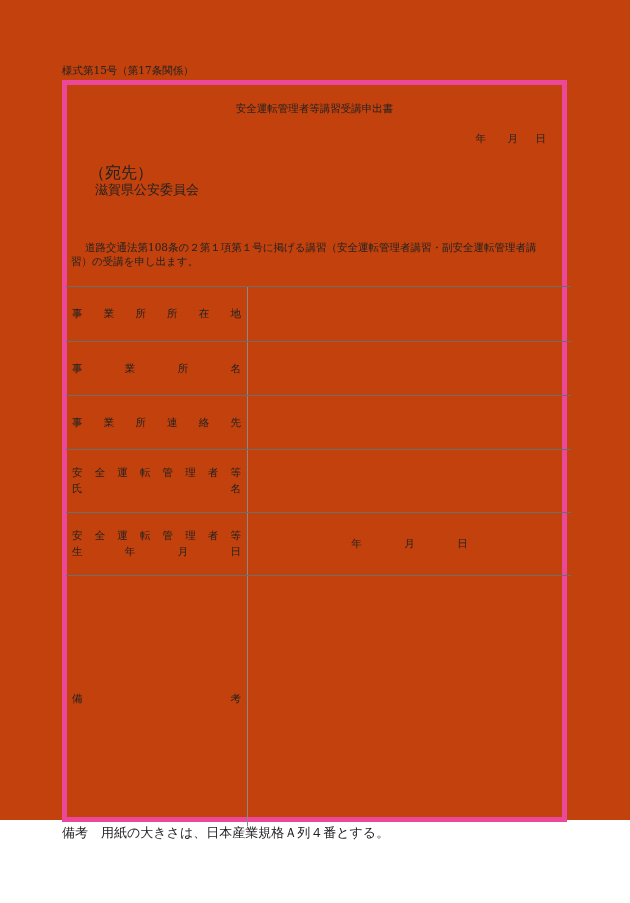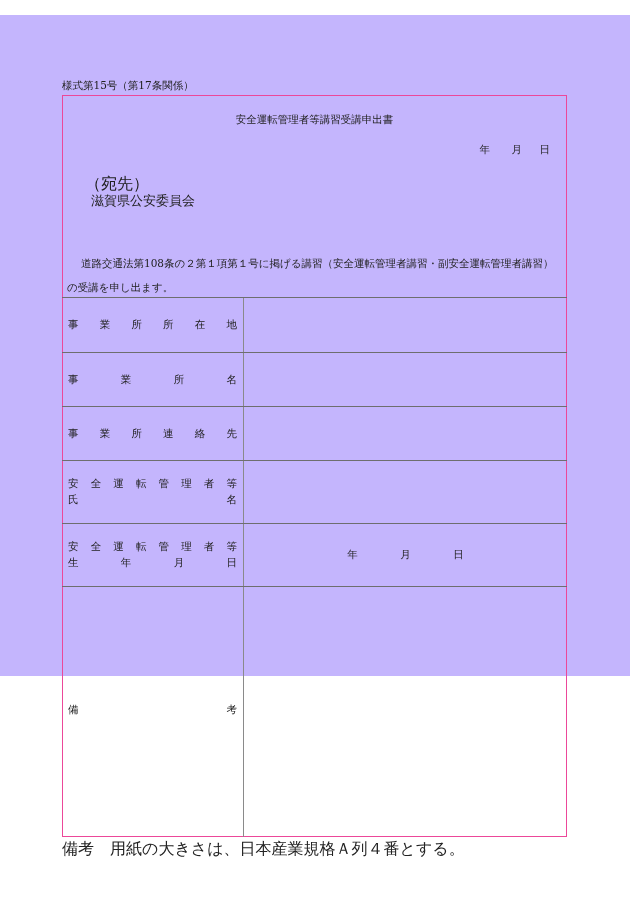--- a/index.html
+++ b/index.html
@@ -1,33 +1,33 @@
 <!DOCTYPE html>
 <html><head>
 <meta charset="utf-8">
 <style>
   html, body { margin: 0; padding: 0; background: #ffffff; }
   body { width: 630px; height: 903px; position: relative; overflow: hidden;
          font-family: "DejaVu Serif", "Liberation Serif", serif; color: #222; }
-  .page { position: absolute; left: 0; top: 15px; width: 630px; height: 661px; background: #c4b5fd; }
+  .page { position: absolute; left: 0; top: 0; width: 630px; height: 820px; background: #c2410c; }
   .form-number { position: absolute; left: 62px; top: 64px; font-size: 10.5px; letter-spacing: 0px; }
   .frame { position: absolute; left: 62px; top: 80px; width: 505px; height: 742px;
-           border: 1px solid #ec4899; box-sizing: border-box; }
+           border: 5px solid #ec4899; box-sizing: border-box; }
   .title { position: absolute; left: 0; width: 100%; top: 17px; text-align: center; font-size: 10.5px; }
   .date-line { position: absolute; right: 16px; top: 47px; font-size: 10.5px; display: flex; gap: 0; }
   .date-line span { display: inline-block; }
   .addressee-label { position: absolute; left: 22px; top: 78px; font-size: 16px; }
   .addressee-name { position: absolute; left: 28px; top: 96px; font-size: 13px; }
-  .statement { position: absolute; left: 4px; right: 6px; top: 155px; font-size: 10.5px; line-height: 24px; text-indent: 14px; }
+  .statement { position: absolute; left: 4px; right: 6px; top: 155px; font-size: 10.5px; line-height: 14px; text-indent: 14px; }
   .rows { position: absolute; left: -1px; top: 201px; width: 505px; }
   .row { position: absolute; left: 0; width: 505px; border-top: 1px solid #6e6e6e; box-sizing: border-box; display: flex; }
   .row .label { width: 182px; border-right: 1px solid #8a8a8a; box-sizing: border-box; height: 100%; position: relative; font-size: 10.5px; }
   .row .value { flex: 1; height: 100%; position: relative; font-size: 10.5px; }
   .spread { position: absolute; left: 6px; right: 6px; display: flex; justify-content: space-between; }
-  .footnote { position: absolute; left: 62px; top: 824px; font-size: 16px; }
+  .footnote { position: absolute; left: 62px; top: 824px; font-size: 13px; }
   .date-center { position: absolute; left: 0; right: 0; top: 50%; transform: translateY(-50%); display: flex; justify-content: center; gap: 0; }
   .date-center span { display: inline-block; }
 </style>
 </head>
 <body>
 
 <div class="page">
   <div class="form-number">様式第15号（第17条関係）</div>
 
   <div class="frame">

